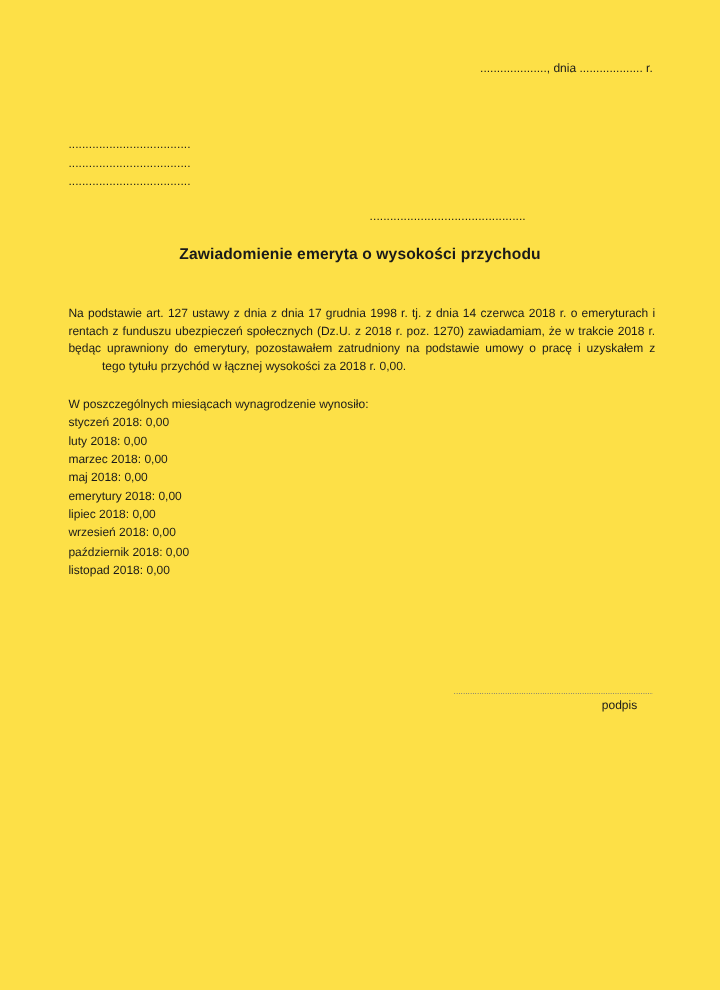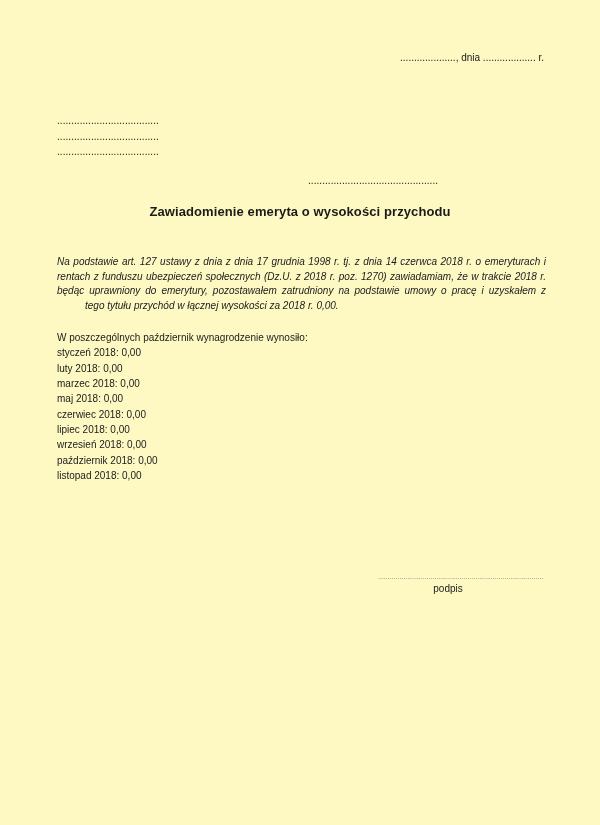--- a/index.html
+++ b/index.html
@@ -4,21 +4,21 @@
 <style>
   html, body {
     margin: 0;
     padding: 0;
     background: #ffffff;
   }
   .page {
     position: relative;
     width: 600px;
     height: 825px;
-    background: #fef9c3;
+    background: #fde047;
     overflow: hidden;
     font-family: "Liberation Sans", "DejaVu Sans", sans-serif;
     font-size: 10px;
     color: #1a1a1a;
   }
   .date-line {
     position: absolute;
     top: 51px;
     right: 56px;
     line-height: 14px;
@@ -51,21 +51,20 @@
     font-size: 13px;
     font-weight: bold;
     letter-spacing: 0.1px;
   }
   .body-paragraph {
     position: absolute;
     left: 57px;
     top: 255px;
     width: 489px;
     line-height: 14.6px;
-    font-style: italic;
   }
   .body-line {
     text-align: justify;
     text-align-last: justify;
   }
   .body-line.last {
     text-align: left;
     text-align-last: left;
     margin-left: 28px;
   }
@@ -73,21 +72,21 @@
     position: absolute;
     left: 57px;
     top: 330px;
     line-height: 15.35px;
   }
   .signature-block {
     position: absolute;
     left: 378px;
     top: 572px;
     width: 166px;
-    text-align: center;
+    text-align: right;
   }
   .signature-dots {
     font-size: 7px;
     line-height: 9px;
     height: 9px;
     overflow: hidden;
     white-space: nowrap;
     color: #777777;
   }
   .signature-label {
@@ -115,26 +114,26 @@
   <div class="doc-title">Zawiadomienie emeryta o wysokości przychodu</div>
 
   <div class="body-paragraph">
     <div class="body-line">Na podstawie art. 127 ustawy z dnia z dnia 17 grudnia 1998 r. tj. z dnia 14 czerwca 2018 r. o emeryturach i</div>
     <div class="body-line">rentach z funduszu ubezpieczeń społecznych (Dz.U. z 2018 r. poz. 1270) zawiadamiam, że w trakcie 2018 r.</div>
     <div class="body-line">będąc uprawniony do  emerytury, pozostawałem zatrudniony na podstawie umowy   o pracę i uzyskałem z</div>
     <div class="body-line last">tego tytułu przychód w łącznej wysokości za 2018 r. 0,00.</div>
   </div>
 
   <div class="income-block">
-    <div>W poszczególnych październik wynagrodzenie wynosiło:</div>
+    <div>W poszczególnych miesiącach wynagrodzenie wynosiło:</div>
     <div>styczeń 2018: 0,00</div>
     <div>luty 2018: 0,00</div>
     <div>marzec 2018: 0,00</div>
     <div>maj 2018: 0,00</div>
-    <div>czerwiec 2018: 0,00</div>
+    <div>emerytury 2018: 0,00</div>
     <div>lipiec 2018: 0,00</div>
     <div>wrzesień 2018: 0,00</div>
     <div>październik 2018: 0,00</div>
     <div>listopad 2018: 0,00</div>
   </div>
 
   <div class="signature-block">
     <div class="signature-dots">......................................................................................</div>
     <div class="signature-label">podpis</div>
   </div>

